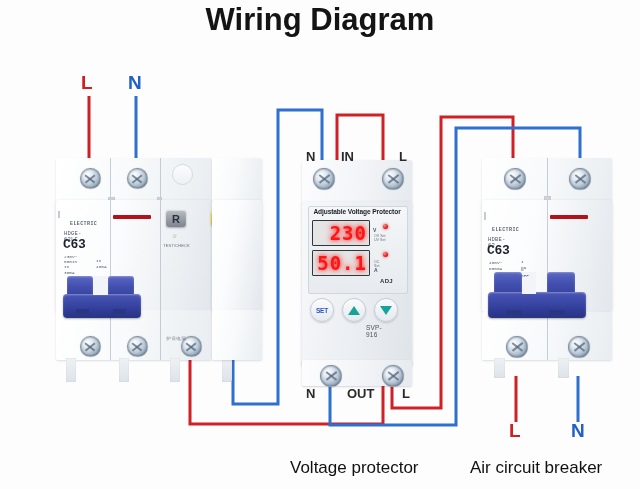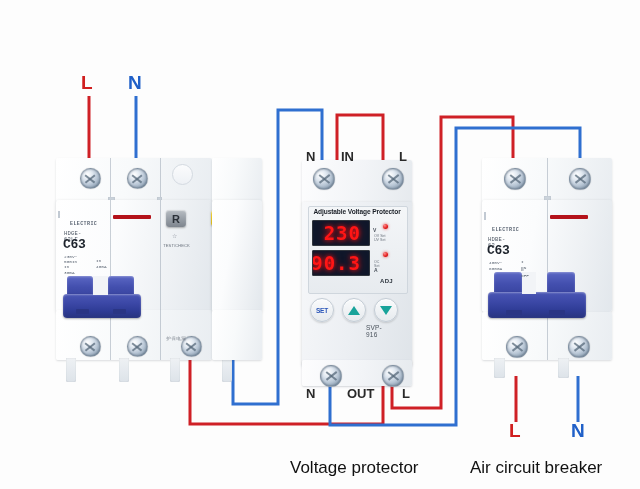--- a/index.html
+++ b/index.html
@@ -126,23 +126,23 @@
   #vp-panel{
     position:absolute;border-radius:2px;
     background:linear-gradient(180deg,#f4f6f8,#e7ebef);
     border:1px solid #cfd6dd;z-index:15;
   }
   #vp-title{
     position:absolute;z-index:17;font-size:6.6px;font-weight:bold;color:#1a1f27;
     text-align:center;letter-spacing:-.1px;white-space:nowrap;
   }
   .lcd{
-    position:absolute;background:#0f172a;border:1px solid #31363d;border-radius:1px;
+    position:absolute;background:#e5e5e5;border:1px solid #31363d;border-radius:1px;
     z-index:16;display:flex;align-items:center;justify-content:flex-end;
-    padding-right:8px;box-sizing:border-box;overflow:hidden;
+    padding-right:2px;box-sizing:border-box;overflow:hidden;
   }
   .lcd span{
     font-family:"DejaVu Sans Mono","Liberation Mono",monospace;
     font-size:19px;font-weight:bold;color:#ff1515;letter-spacing:1px;
     text-shadow:0 0 4px rgba(255,20,20,.85),0 0 8px rgba(255,0,0,.5);
     line-height:1;
   }
   .led{
     position:absolute;width:5px;height:5px;border-radius:50%;z-index:17;
     background:radial-gradient(circle at 35% 32%,#ff8a8a,#e01515 62%,#9c0d0d 100%);
@@ -166,20 +166,21 @@
   .vp-prong{
     position:absolute;background:linear-gradient(180deg,#eef1f4,#dde3e9);
     border-radius:0 0 2px 2px;z-index:12;box-shadow:inset 0 0 1px rgba(120,132,146,.6);
   }
 </style>
 </head>
 <body>
 
 <div id="stage">
 
+  <div id="title">Wiring Diagram</div>
 
   <svg id="wires" viewBox="0 0 640 489">
     <g fill="none" stroke-width="3" stroke-linecap="butt" stroke-linejoin="miter">
 
       <path d="M89,96 L89,176" stroke="#cf2026"></path>
 
       <path d="M136,96 L136,176" stroke="#2f6fd0"></path>
 
       <path d="M190,352 L190,424 L383,424 L383,115 L337,115 L337,172" stroke="#cf2026"></path>
 
@@ -274,21 +275,21 @@
 
     <div id="vp-mid" style="left:302px;top:202px;width:110px;height:164px;"></div>
 
     <div id="vp-panel" style="left:308px;top:206px;width:98px;height:86px;"></div>
     <div id="vp-title" style="left:308px;top:208px;width:98px;">Adjustable Voltage Protector</div>
 
     <div class="lcd" style="left:312px;top:220px;width:58px;height:26px;">
       <span>230</span>
     </div>
     <div class="lcd" style="left:312px;top:250px;width:58px;height:26px;">
-      <span>90.3</span>
+      <span>50.1</span>
     </div>
 
     <div class="unit" style="left:373px;top:227px;">V</div>
     <div class="led" style="left:383px;top:224px;"></div>
     <div class="unit2" style="left:374px;top:234px;width:30px;white-space:pre;">OV Set
 UV Set</div>
 
     <div class="led" style="left:383px;top:252px;"></div>
     <div class="unit2" style="left:374px;top:260px;">OC Set</div>
     <div class="unit" style="left:374px;top:267px;">A</div>

